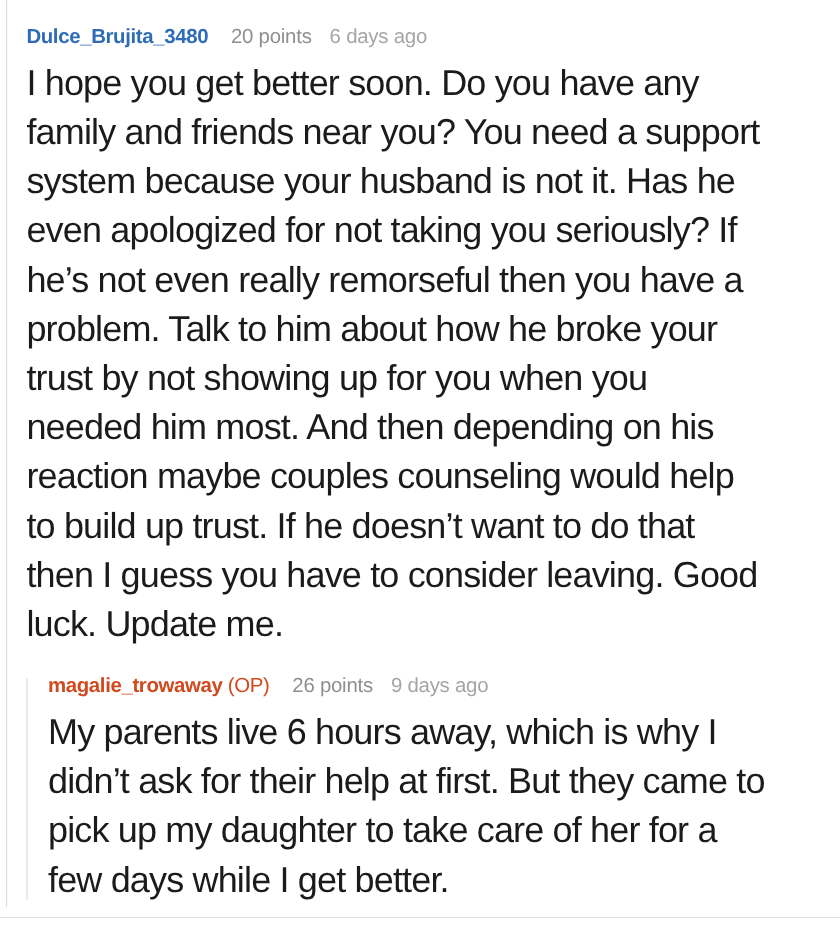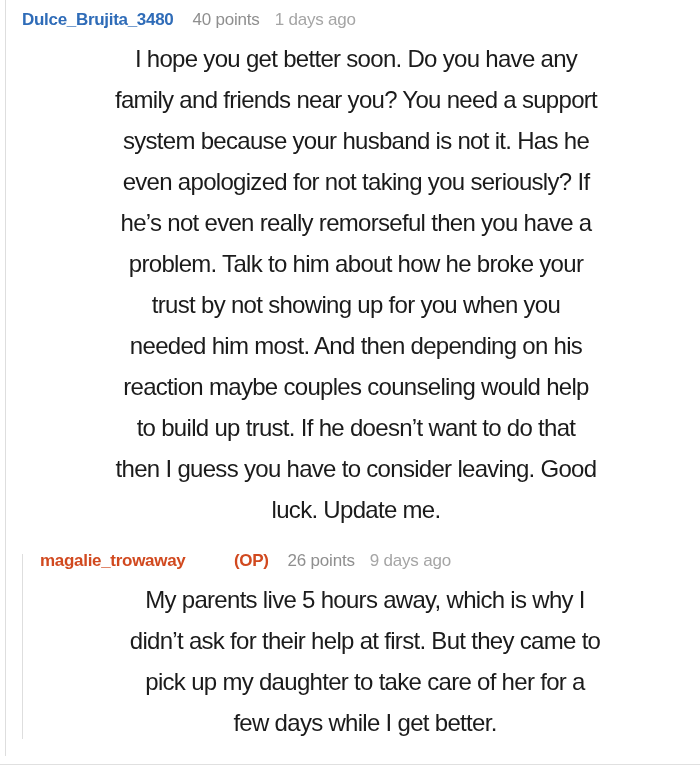--- a/index.html
+++ b/index.html
@@ -21,53 +21,52 @@
   .outer-line {
     position: absolute;
     left: 5px;
     top: 0;
     width: 1px;
     height: 756px;
     background: var(--thread-line, #dedede);
   }
   .comment-top {
     position: relative;
-    padding: 10px 10px 0 22px;
-    text-align: center;
+    padding: 21px 10px 0 22px;
   }
   .comment-header {
     display: flex;
     align-items: baseline;
     line-height: 20px;
     white-space: nowrap;
   }
   .author {
     font-weight: 700;
     font-size: 17px;
     letter-spacing: -0.3px;
     cursor: pointer;
   }
   .author-blue { color: var(--username-blue, #2f6cb8); }
   .author-op   { color: var(--username-op-orange, #d1491f); }
-  .op-tag { font-weight: 700; margin-left: 44px; }
+  .op-tag { font-weight: 400; }
   .points {
     margin-left: 19px;
     font-size: 17px;
     letter-spacing: -0.2px;
     color: var(--meta-points-gray, #8f8f8f);
   }
   .time {
     margin-left: 15px;
     font-size: 17px;
     letter-spacing: -0.2px;
     color: var(--meta-time-gray, #a5a5a5);
   }
   .comment-body {
     margin-top: 8px;
-    font-size: 24px;
+    font-size: 30px;
     line-height: 41px;
     letter-spacing: -0.7px;
     color: var(--body-text, #1b1b1b);
     white-space: pre-line;
   }
   .reply {
     position: relative;
     margin-top: 21px;
     margin-left: 18px;
   }
@@ -90,22 +89,22 @@
 </style>
 </head>
 <body>
 
 <div class="thread">
   <div class="outer-line"></div>
 
   <div class="comment-top">
     <div class="comment-header">
       <span class="author author-blue">Dulce_Brujita_3480</span>
-      <span class="points">40 points</span>
-      <span class="time">1 days ago</span>
+      <span class="points">20 points</span>
+      <span class="time">6 days ago</span>
     </div>
 
     <div class="comment-body">I hope you get better soon. Do you have any
 family and friends near you? You need a support
 system because your husband is not it. Has he
 even apologized for not taking you seriously? If
 he’s not even really remorseful then you have a
 problem. Talk to him about how he broke your
 trust by not showing up for you when you
 needed him most. And then depending on his
@@ -116,21 +115,21 @@
 
     <div class="reply">
       <div class="reply-line"></div>
 
       <div class="comment-header">
         <span class="author author-op"><span>magalie_trowaway</span> <span class="op-tag">(OP)</span></span>
         <span class="points">26 points</span>
         <span class="time">9 days ago</span>
       </div>
 
-      <div class="comment-body">My parents live 5 hours away, which is why I
+      <div class="comment-body">My parents live 6 hours away, which is why I
 didn’t ask for their help at first. But they came to
 pick up my daughter to take care of her for a
 few days while I get better.</div>
     </div>
   </div>
 
   <div class="bottom-border"></div>
 </div>
 
 </body></html>

